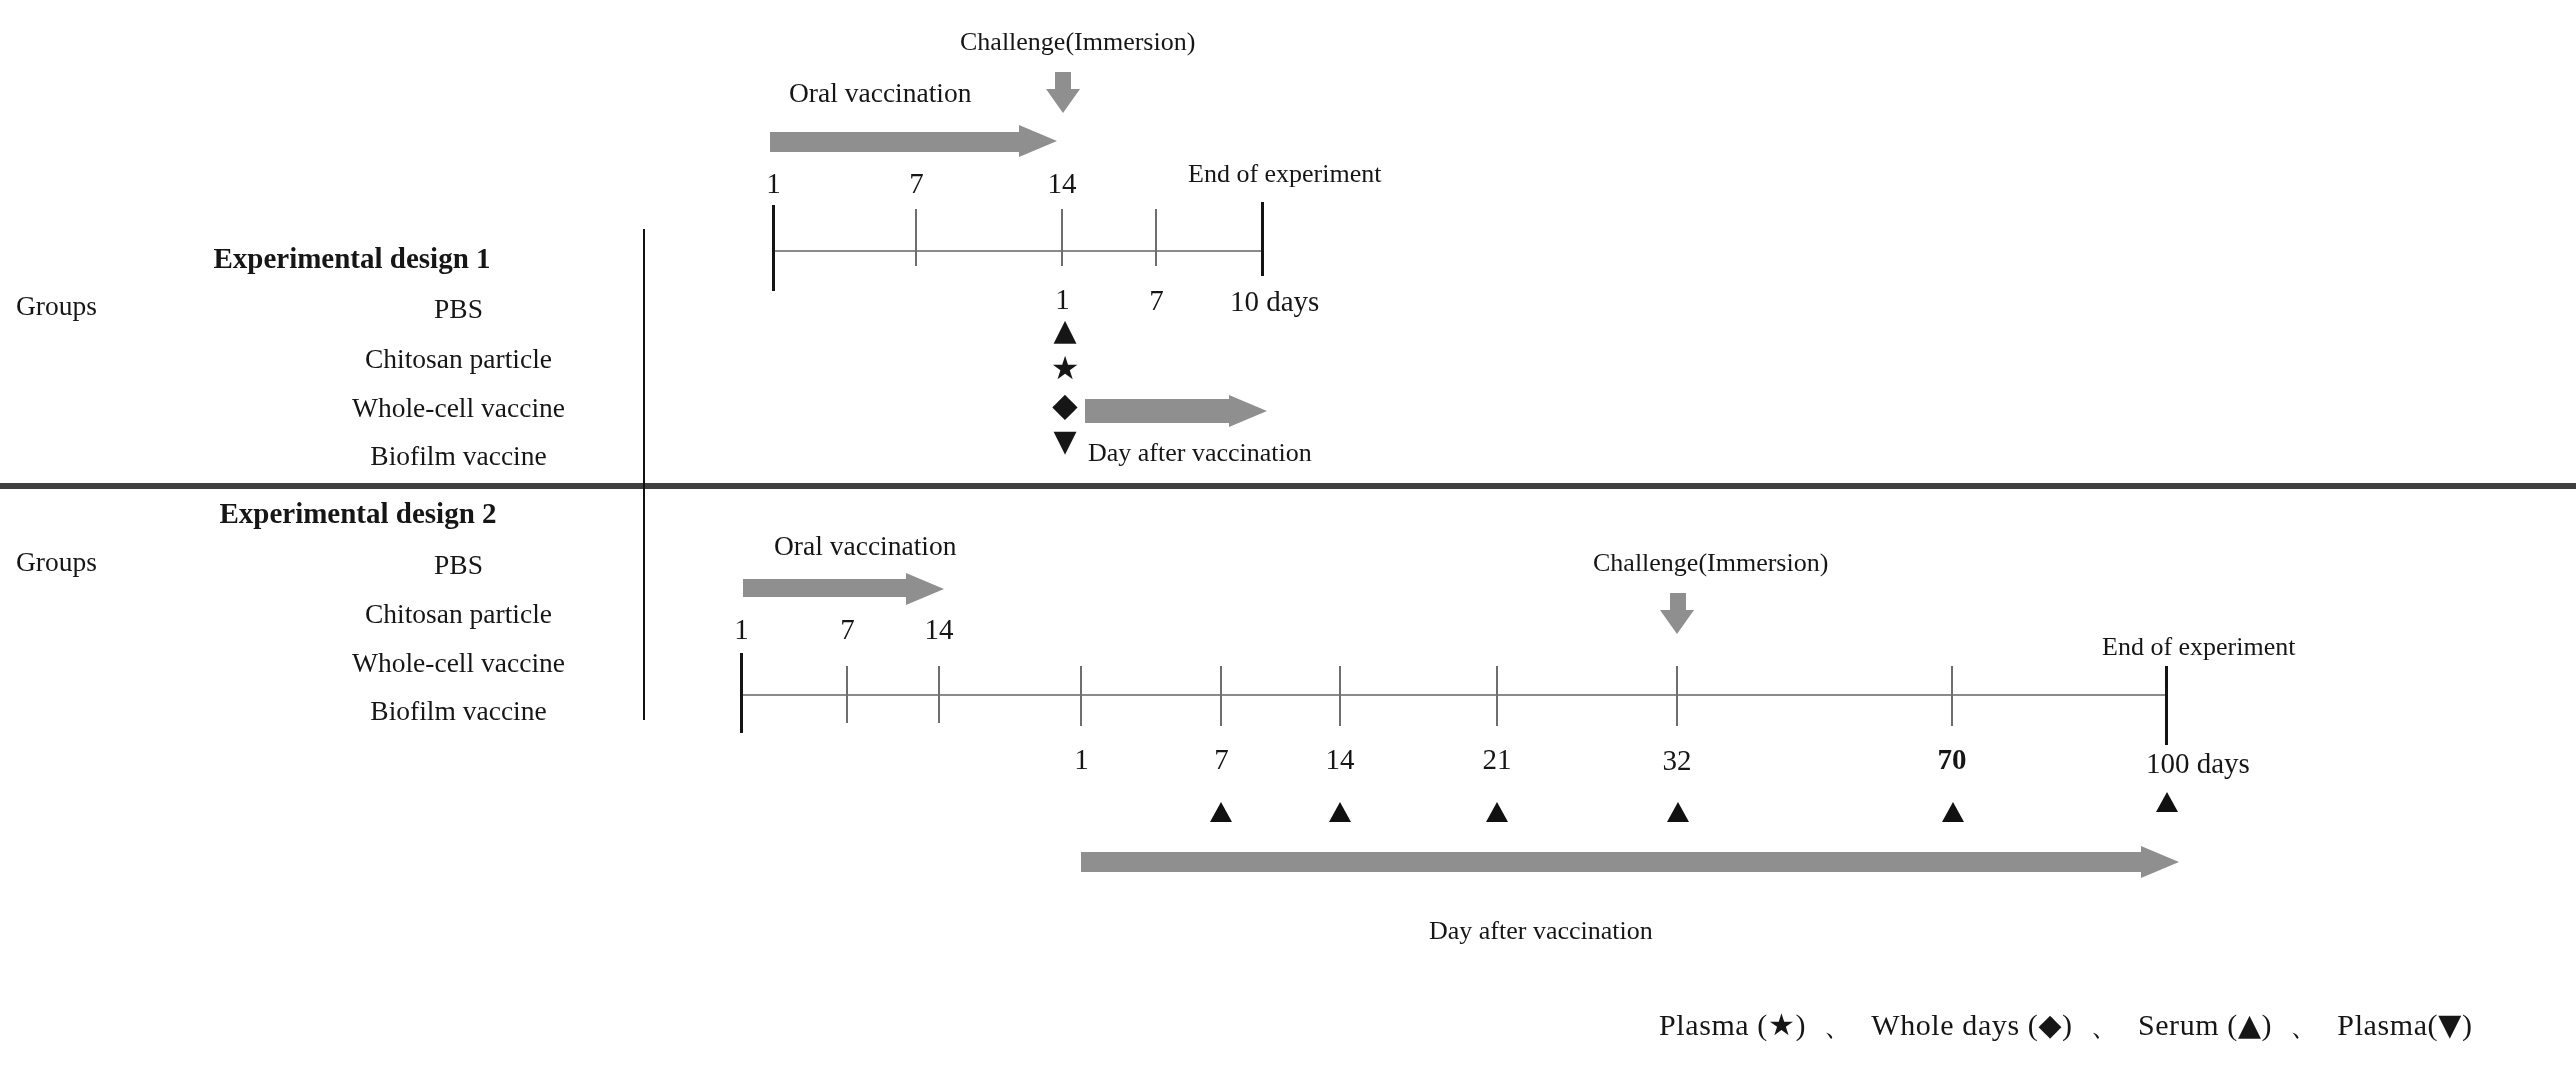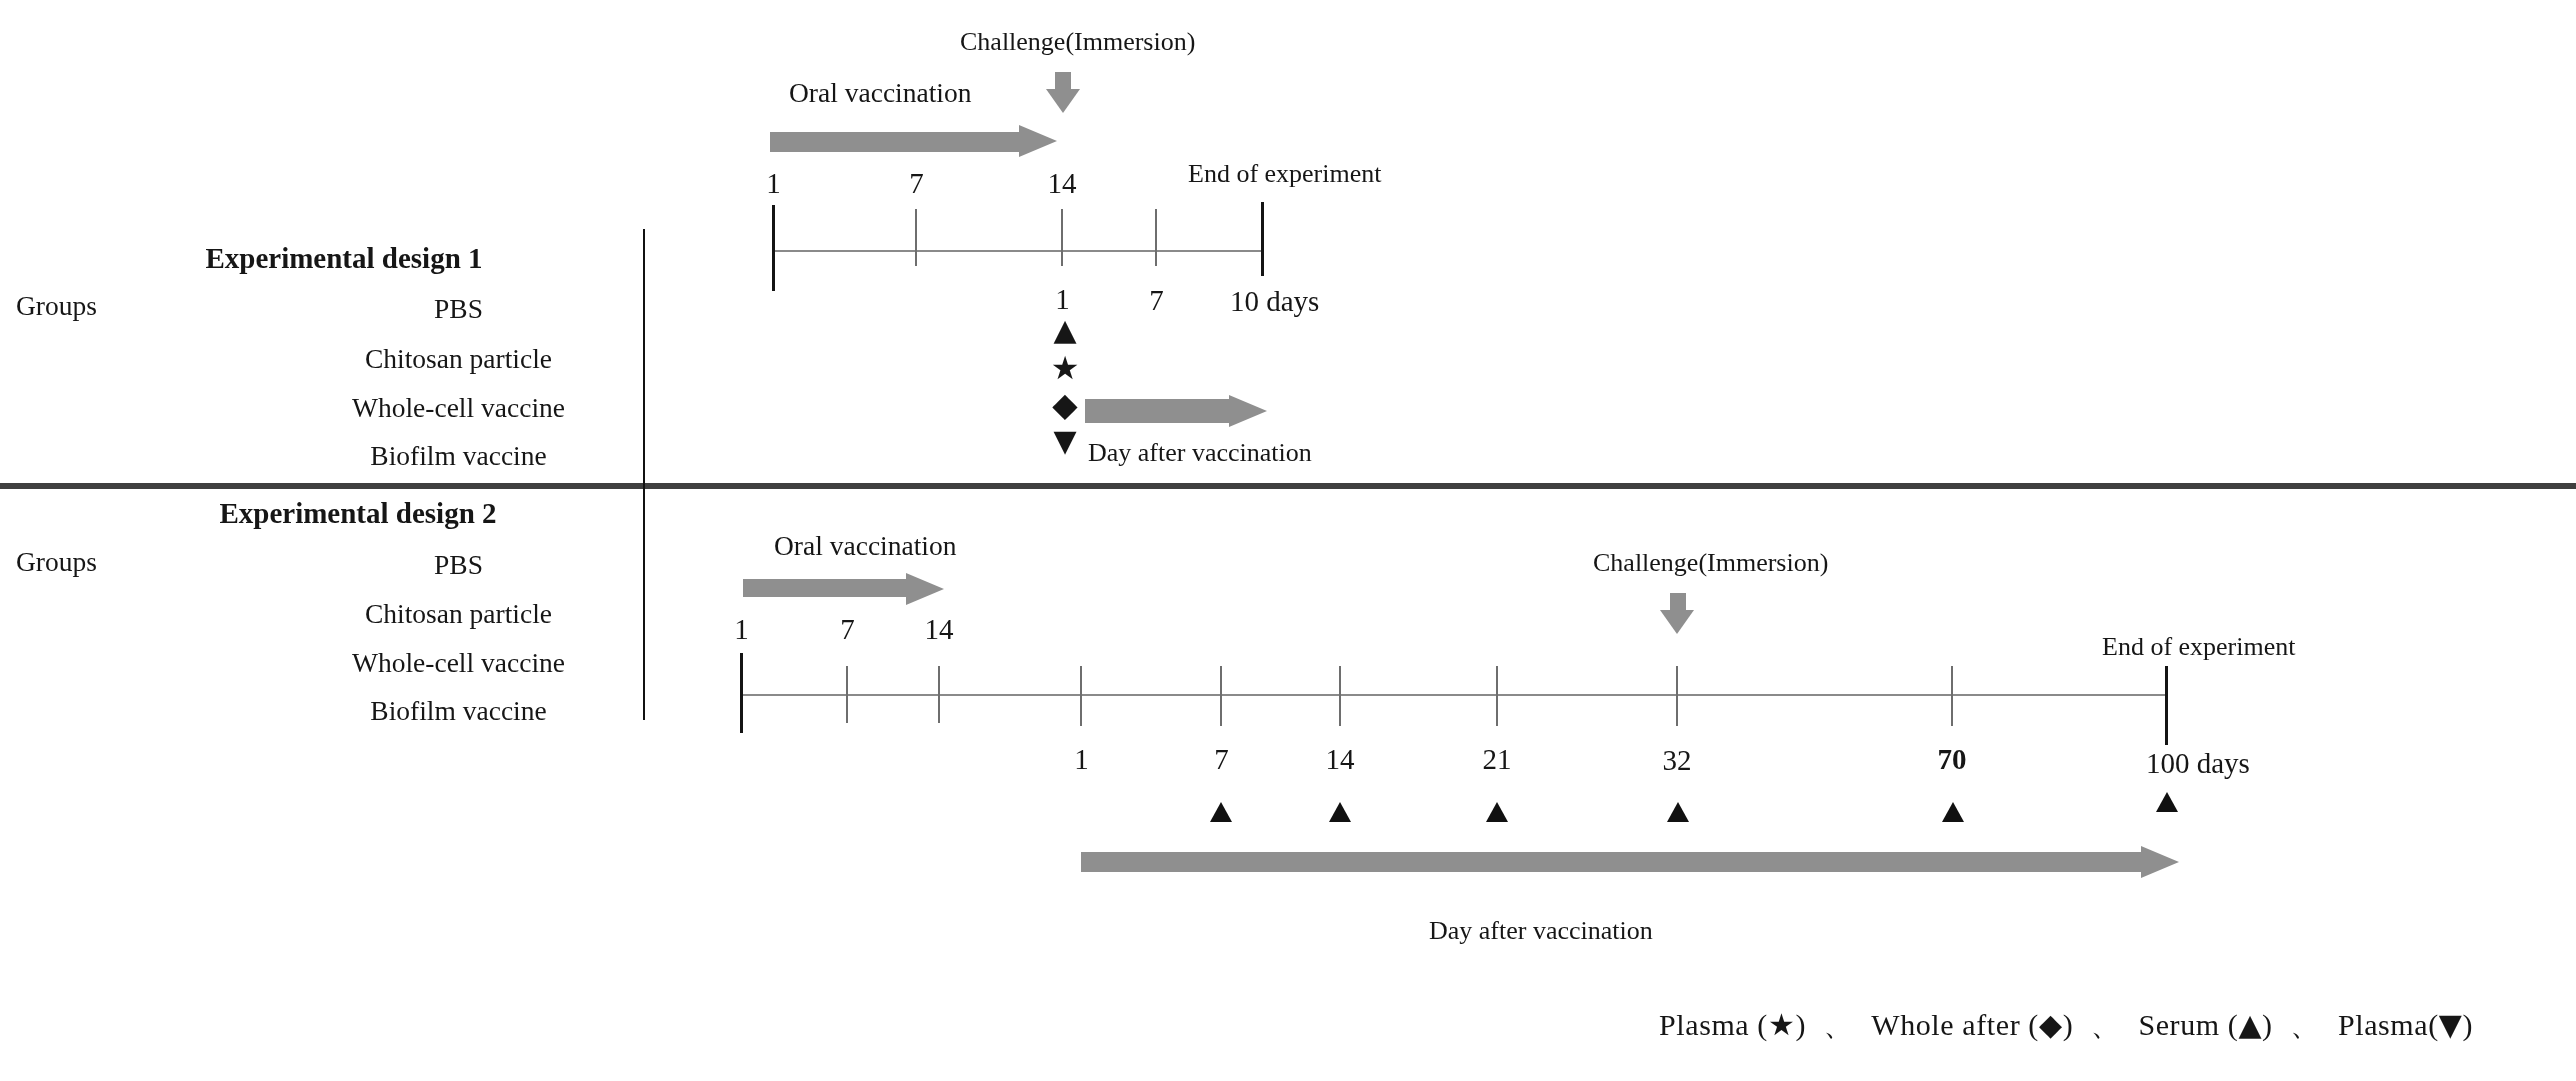--- a/index.html
+++ b/index.html
@@ -25,21 +25,21 @@
   .legend-sep{margin:0 9.2px;}
 </style>
 </head>
 <body>
 
 <div id="fig">
 
   <div class="abs divider" style="left:0;top:483px;width:2576px;height:6.3px;"></div>
   <div class="abs vline" style="left:643px;top:229px;height:491px;"></div>
 
-  <div class="abs ttl ctr" style="left:172px;top:243px;width:344px;">Experimental design 1</div>
+  <div class="abs ttl ctr" style="left:180px;top:243px;width:344px;">Experimental design 1</div>
   <div class="abs lbl" style="left:16px;top:291px;">Groups</div>
   <div class="abs lbl ctr" style="left:321px;top:294px;width:275px;">PBS</div>
   <div class="abs lbl ctr" style="left:321px;top:344px;width:275px;">Chitosan particle</div>
   <div class="abs lbl ctr" style="left:321px;top:393px;width:275px;">Whole-cell vaccine</div>
   <div class="abs lbl ctr" style="left:321px;top:441px;width:275px;">Biofilm vaccine</div>
 
   <div class="abs lbl" style="left:960px;top:27.5px;font-size:26px;">Challenge(Immersion)</div>
 
   <div class="abs ashaft-v" style="left:1055px;top:72px;width:16px;height:19.5px;"></div>
   <div class="abs ahead-down" style="left:1046px;top:89px;"></div>
@@ -123,21 +123,21 @@
   <div class="abs tri-up" style="left:1942px;top:802px;"></div>
   <div class="abs tri-up" style="left:2156px;top:792px;"></div>
 
   <div class="abs abody" style="left:1081px;top:852px;width:1060px;height:19.5px;"></div>
   <div class="abs ahead-right" style="left:2141px;top:846px;"></div>
   <div class="abs lbl" style="left:1429px;top:917px;font-size:26px;">Day after vaccination</div>
 
   <div class="abs legend-row" style="left:1659px;top:1005px;">
     <span>Plasma (</span><span class="sym">★</span><span>)</span>
     <span class="legend-sep">、</span>
-    <span>Whole after (</span><span class="sym">◆</span><span>)</span>
+    <span>Whole days (</span><span class="sym">◆</span><span>)</span>
     <span class="legend-sep">、</span>
     <span>Serum (</span><span class="sym">▲</span><span>)</span>
     <span class="legend-sep">、</span>
     <span>Plasma(</span><span class="sym">▼</span><span>)</span>
   </div>
 
 </div>
 
 
 </body></html>

